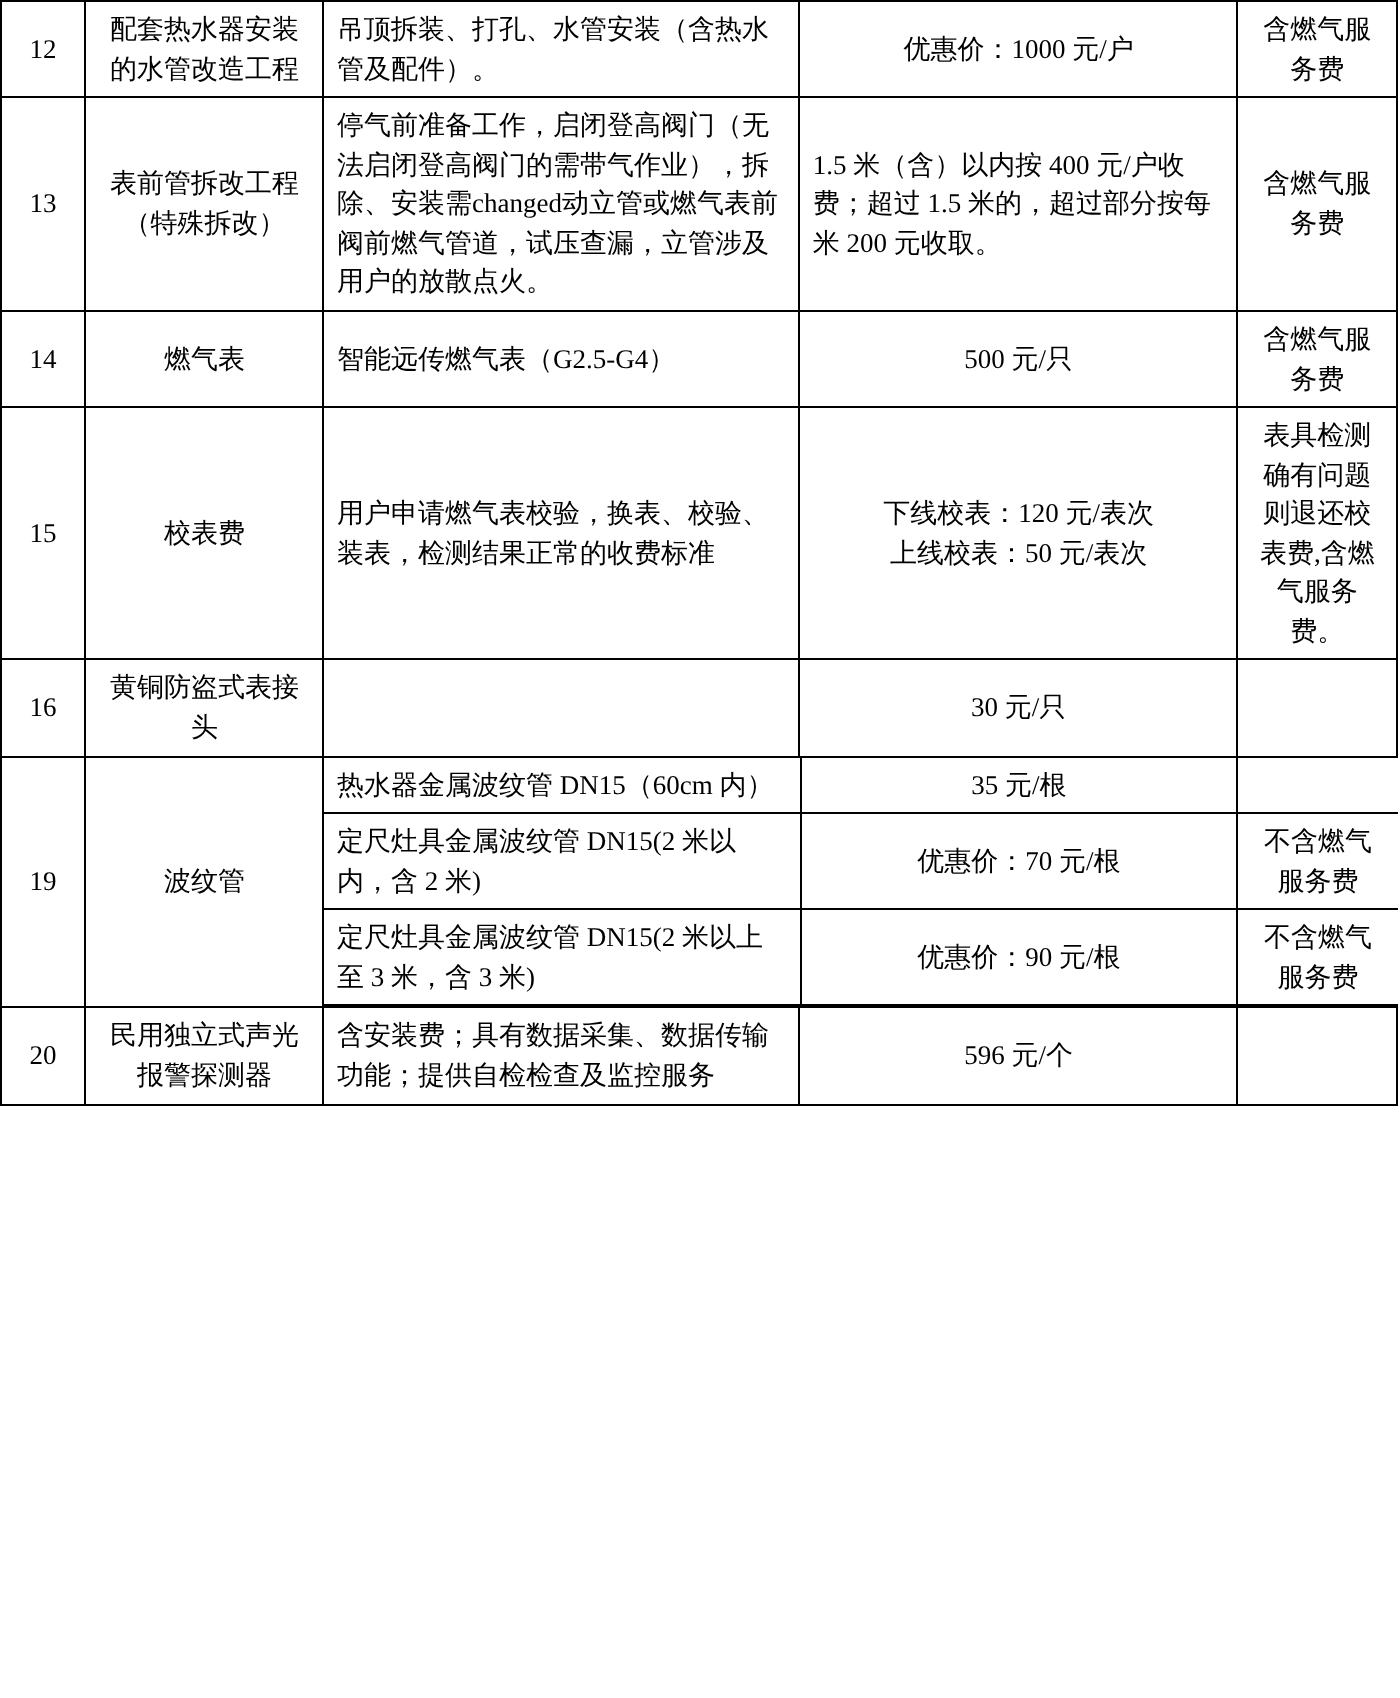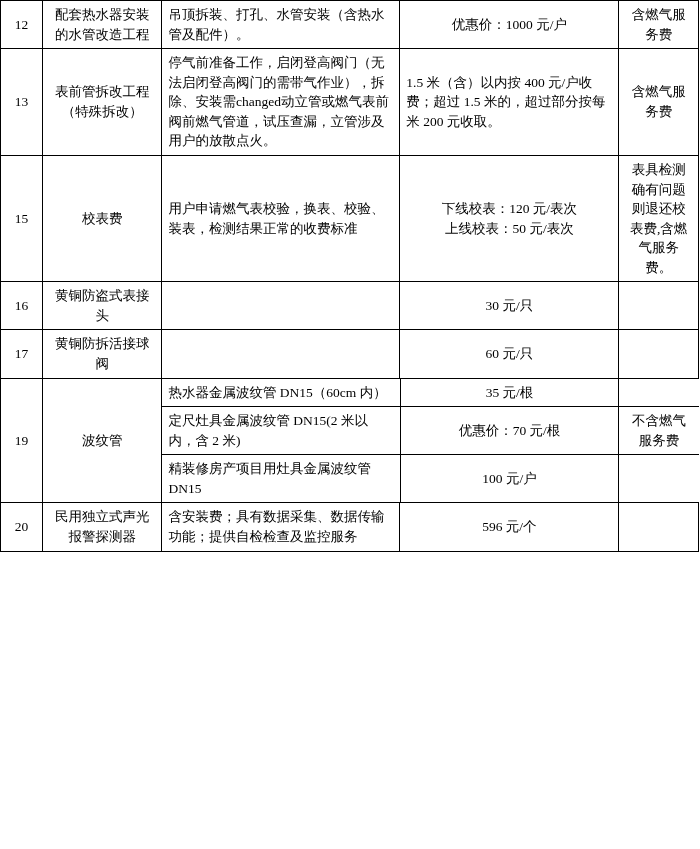--- a/index.html
+++ b/index.html
@@ -90,47 +90,47 @@
       </tr>
 
       <tr>
         <td class="col-no center">13</td>
         <td class="col-item center">表前管拆改工程（特殊拆改）</td>
         <td class="col-desc left">停气前准备工作，启闭登高阀门（无法启闭登高阀门的需带气作业），拆除、安装需changed动立管或燃气表前阀前燃气管道，试压查漏，立管涉及用户的放散点火。</td>
         <td class="col-price left">1.5 米（含）以内按 400 元/户收费；超过 1.5 米的，超过部分按每米 200 元收取。</td>
         <td class="col-note center">含燃气服务费</td>
       </tr>
 
+      <tr>
+        <td class="col-no center">14</td>
+        <td class="col-item center">燃气表</td>
+        <td class="col-desc left">智能远传燃气表（G2.5-G4）</td>
+        <td class="col-price center">500 元/只</td>
+        <td class="col-note center">含燃气服务费</td>
+      </tr>
 
       <tr>
         <td class="col-no center">15</td>
         <td class="col-item center">校表费</td>
         <td class="col-desc left">用户申请燃气表校验，换表、校验、装表，检测结果正常的收费标准</td>
         <td class="col-price center">
           <div>下线校表：120 元/表次</div>
           <div>上线校表：50 元/表次</div>
         </td>
         <td class="col-note center small">表具检测确有问题则退还校表费,含燃气服务费。</td>
       </tr>
 
       <tr>
         <td class="col-no center">16</td>
         <td class="col-item center">黄铜防盗式表接头</td>
         <td class="col-desc left"></td>
         <td class="col-price center">30 元/只</td>
         <td class="col-note center"></td>
       </tr>
 
-      <tr>
-        <td class="col-no center">17</td>
-        <td class="col-item center">黄铜防拆活接球阀</td>
-        <td class="col-desc left"></td>
-        <td class="col-price center">60 元/只</td>
-        <td class="col-note center"></td>
-      </tr>
 
 
       <tr>
         <td class="col-no center">19</td>
         <td class="col-item center">波纹管</td>
         <td class="pad-cell" colspan="3">
           <table class="inner-table">
             <colgroup>
               <col style="width:215px">
               <col style="width:198px">
@@ -141,23 +141,23 @@
                 <td class="sub-desc no-top no-left">热水器金属波纹管 DN15（60cm 内）</td>
                 <td class="sub-price no-top">35 元/根</td>
                 <td class="sub-note no-top no-right"></td>
               </tr>
               <tr class="sub-row">
                 <td class="sub-desc no-left">定尺灶具金属波纹管 DN15(2 米以内，含 2 米)</td>
                 <td class="sub-price">优惠价：70 元/根</td>
                 <td class="sub-note no-right">不含燃气服务费</td>
               </tr>
               <tr class="sub-row">
-                <td class="sub-desc no-left no-bottom">精装修房产项目用灶具金属波纹管 DN15</td>
-                <td class="sub-price no-bottom">100 元/户</td>
-                <td class="sub-note no-right no-bottom"></td>
+                <td class="sub-desc no-left">定尺灶具金属波纹管 DN15(2 米以上至 3 米，含 3 米)</td>
+                <td class="sub-price">优惠价：90 元/根</td>
+                <td class="sub-note no-right">不含燃气服务费</td>
               </tr>
             </tbody>
           </table>
         </td>
       </tr>
 
       <tr>
         <td class="col-no center">20</td>
         <td class="col-item center">民用独立式声光报警探测器</td>
         <td class="col-desc left">含安装费；具有数据采集、数据传输功能；提供自检检查及监控服务</td>

